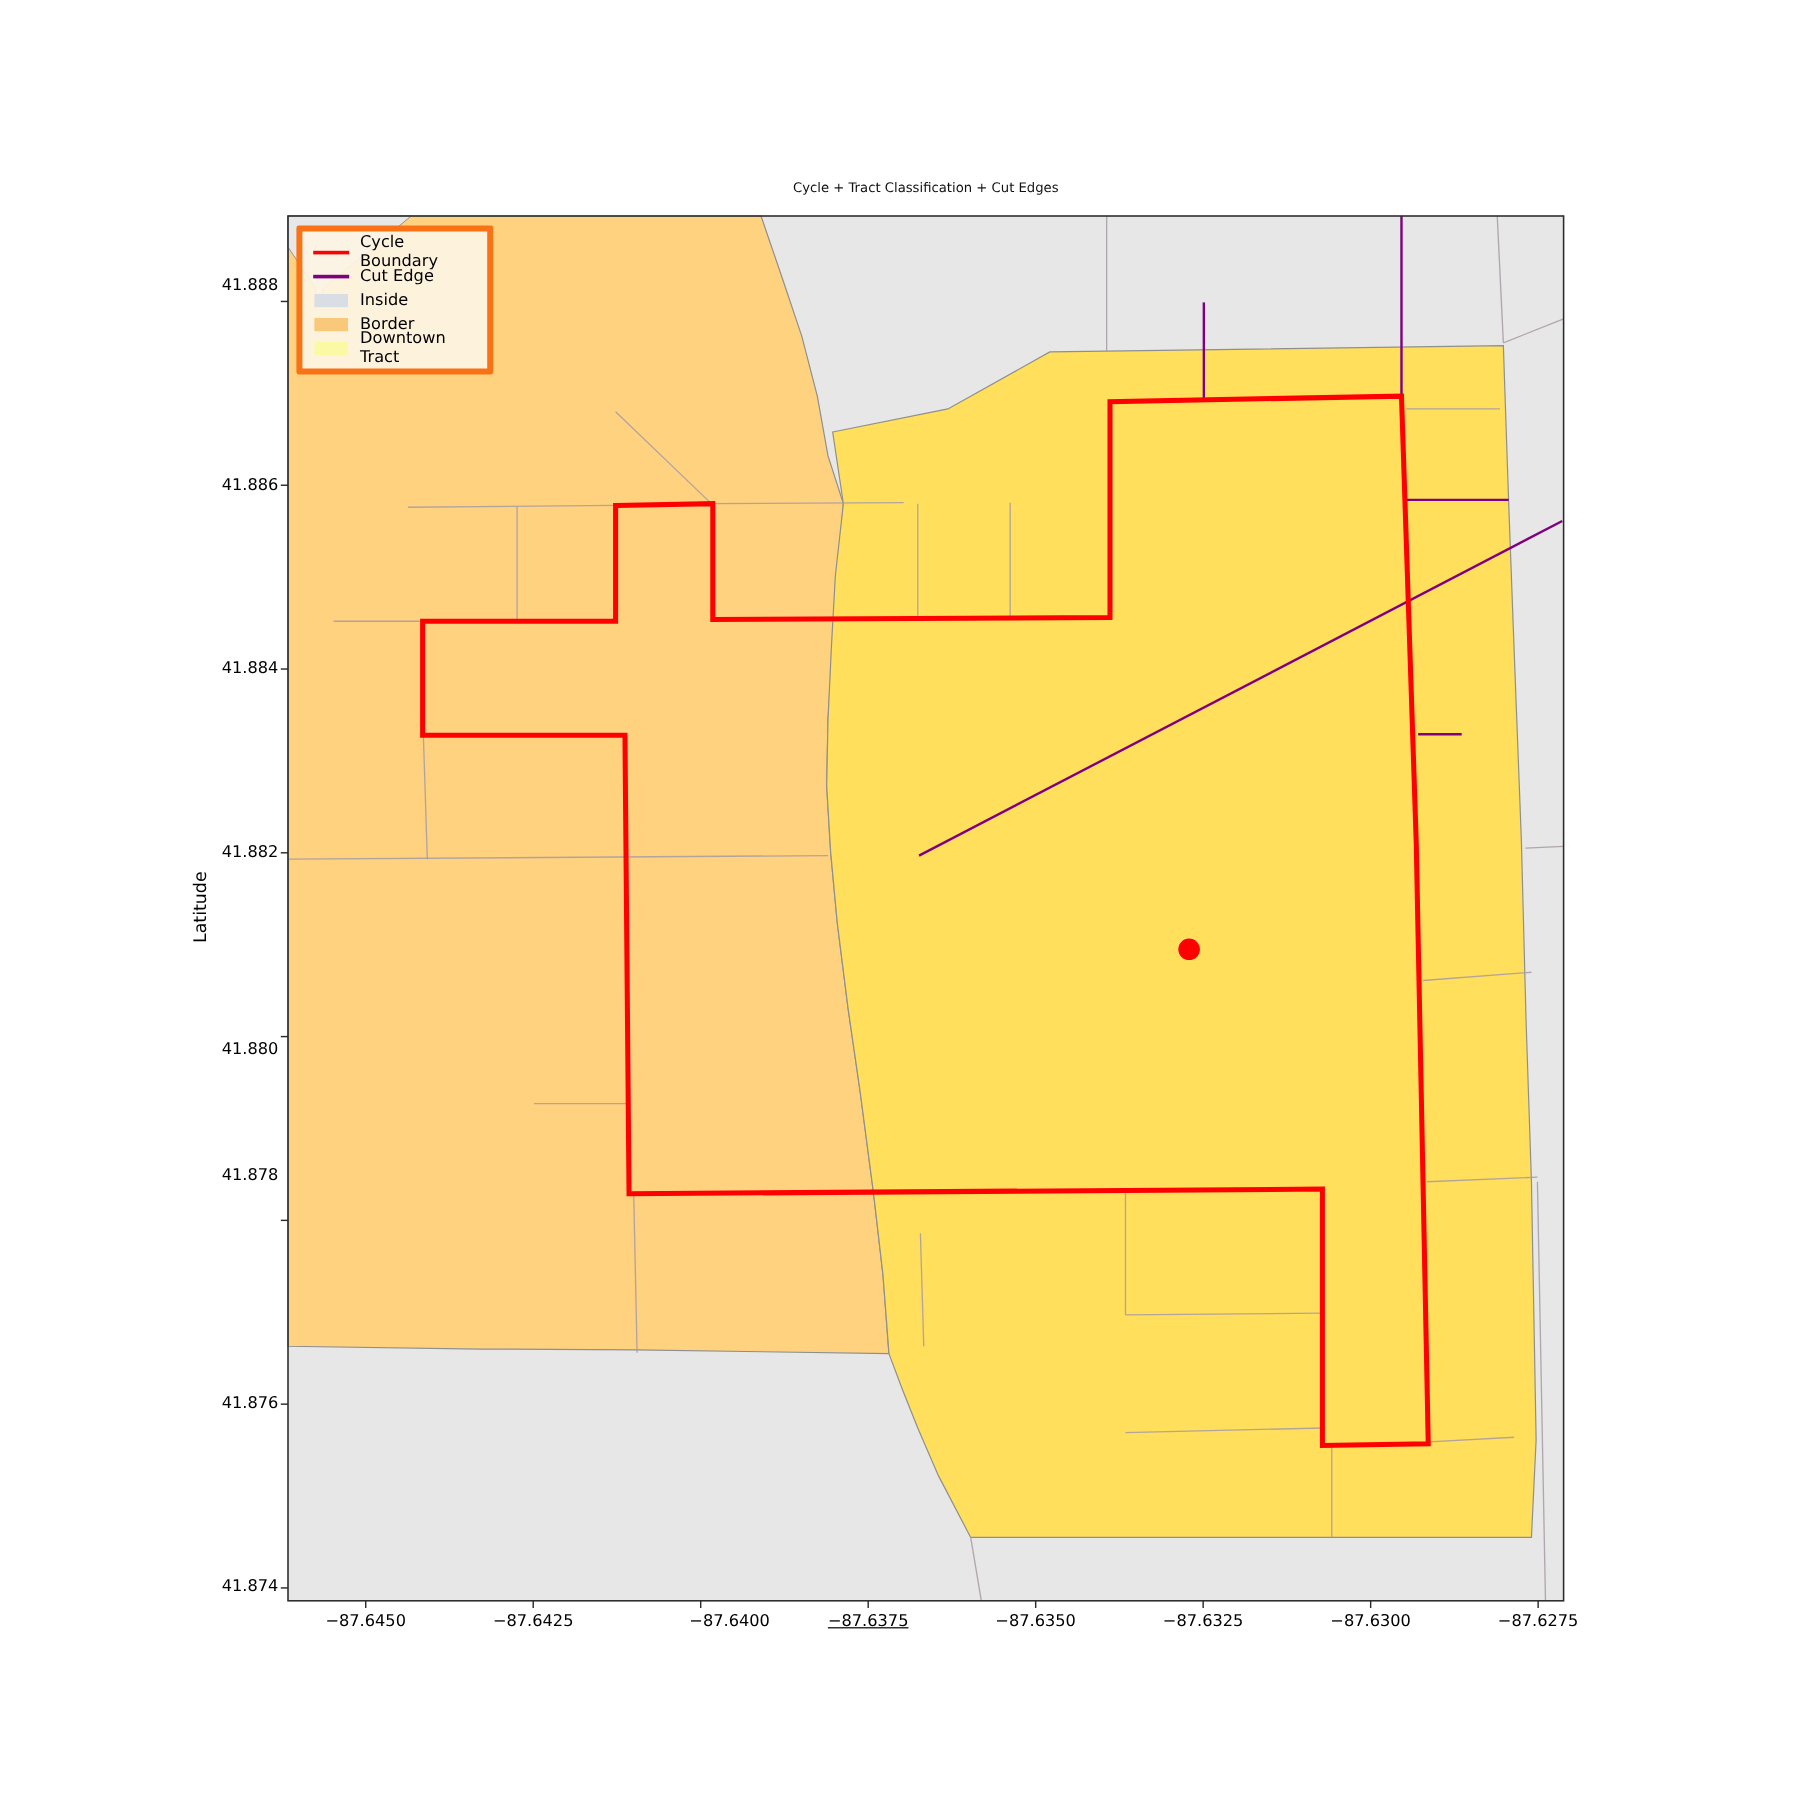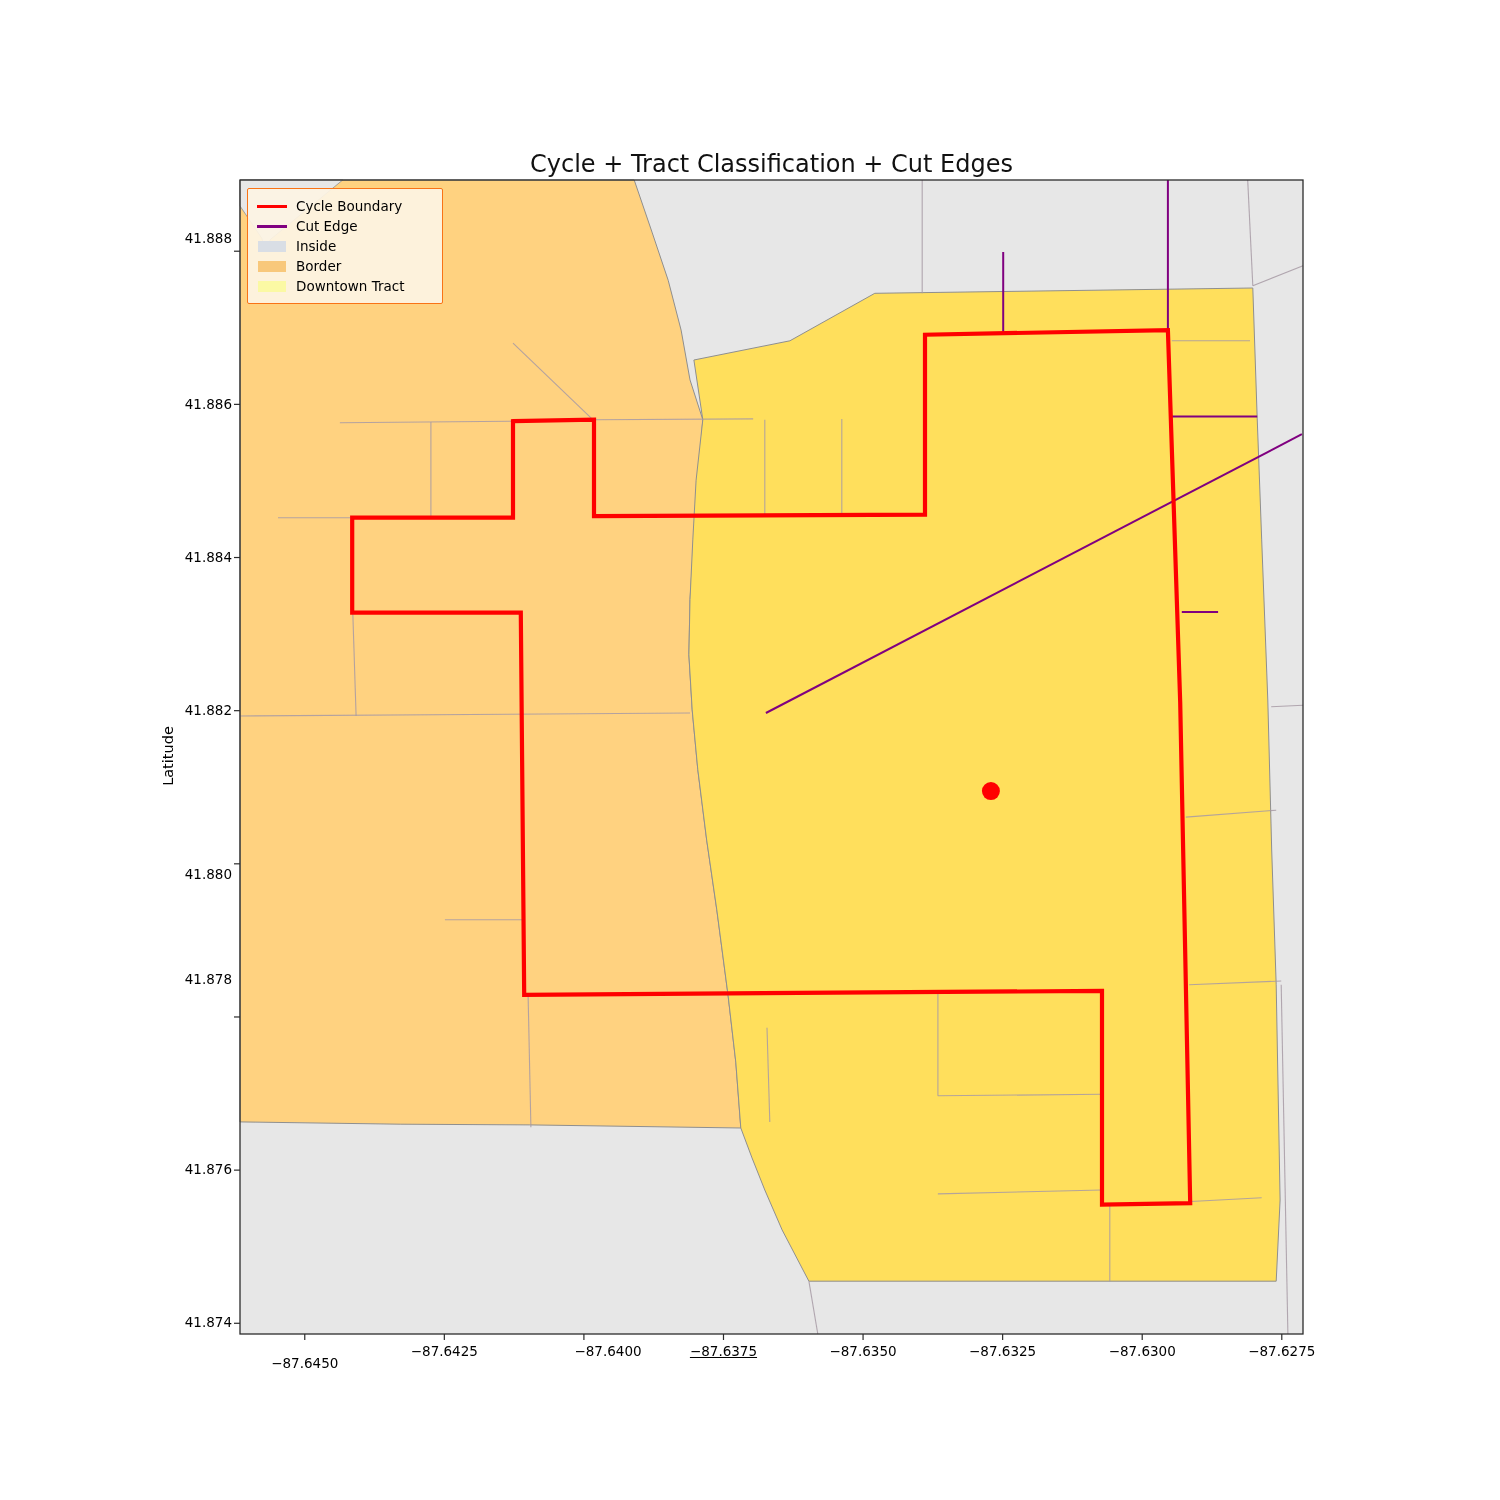--- a/index.html
+++ b/index.html
@@ -1,28 +1,28 @@
 <!DOCTYPE html>
 <html><head>
 <meta charset="utf-8">
 <style>
   html,body{margin:0;padding:0;background:#ffffff;}
   #canvas{position:relative;width:1500px;height:1500px;background:#ffffff;
           font-family:"DejaVu Sans","Liberation Sans",sans-serif;color:#000;}
   #map-svg{position:absolute;left:0;top:0;}
   .title{position:absolute;left:240px;top:150px;width:1063px;text-align:center;
-         font-size:24px;color:#111;}
+         font-size:11px;color:#111;}
   .xlabel{position:absolute;left:240px;top:1390px;width:1063px;text-align:center;font-size:14.5px;}
   .ylabel{position:absolute;left:108px;top:748px;width:120px;text-align:center;font-size:14.5px;
           transform:rotate(-90deg);transform-origin:center;}
   .xtick-label{position:absolute;width:120px;margin-left:-60px;text-align:center;
                top:1343px;font-size:13.5px;}
   .ytick-label{position:absolute;width:110px;left:122px;text-align:right;font-size:13.5px;}
-  .legend{position:absolute;left:247px;top:188px;width:196px;box-sizing:border-box;
-          background:rgba(253,244,228,0.92);border:1px solid #f97316;border-radius:2px;
+  .legend{position:absolute;left:247px;top:188px;width:164px;box-sizing:border-box;
+          background:rgba(253,244,228,0.92);border:5px solid #f97316;border-radius:2px;
           padding:7px 9px;display:flex;flex-direction:column;justify-content:space-between;
           font-size:13.5px;z-index:5;}
   .legend-item{display:flex;align-items:center;height:20px;}
   .legend-sample{width:30px;margin-right:9px;flex:none;display:flex;align-items:center;justify-content:center;}
   .legend-line{width:30px;height:3px;}
   .legend-patch{width:28px;height:11px;}
   .legend-patch.hatched{background-image:radial-gradient(#e09a3c 22%,transparent 24%);
                         background-size:4px 4px;}
 </style>
 </head>
@@ -81,21 +81,21 @@
       <line x1="234" y1="557.5195753152857" x2="240" y2="557.5195753152857" stroke="#2b2b2b" stroke-width="1.2"></line>
       <line x1="234" y1="710.6715328469775" x2="240" y2="710.6715328469775" stroke="#2b2b2b" stroke-width="1.2"></line>
       <line x1="234" y1="863.8234903781251" x2="240" y2="863.8234903781251" stroke="#2b2b2b" stroke-width="1.2"></line>
       <line x1="234" y1="1016.975447909817" x2="240" y2="1016.975447909817" stroke="#2b2b2b" stroke-width="1.2"></line>
       <line x1="234" y1="1170.1274054415087" x2="240" y2="1170.1274054415087" stroke="#2b2b2b" stroke-width="1.2"></line>
       <line x1="234" y1="1323.2793629726564" x2="240" y2="1323.2793629726564" stroke="#2b2b2b" stroke-width="1.2"></line>
     </svg>
   <div class="title">Cycle + Tract Classification + Cut Edges</div>
   <div class="ylabel">Latitude</div>
   <div id="xticks">
-      <div class="xtick-label" style="left: 304.763px; margin-top: 12px;">−87.6450</div>
+      <div class="xtick-label" style="left: 304.763px;">−87.6450</div>
       <div class="xtick-label" style="left: 444.337px;">−87.6425</div>
       <div class="xtick-label" style="left: 608px;">−87.6400</div>
       <div class="xtick-label" style="left: 723.486px; text-decoration: underline;">−87.6375</div>
       <div class="xtick-label" style="left: 863.061px;">−87.6350</div>
       <div class="xtick-label" style="left: 1002.64px;">−87.6325</div>
       <div class="xtick-label" style="left: 1142.21px;">−87.6300</div>
       <div class="xtick-label" style="left: 1281.78px;">−87.6275</div>
     </div>
   <div id="yticks">
       <div class="ytick-label" style="top: 230px;">41.888</div>

